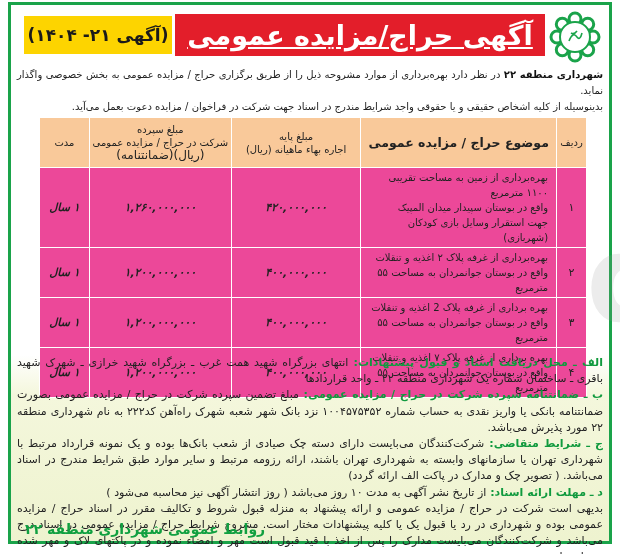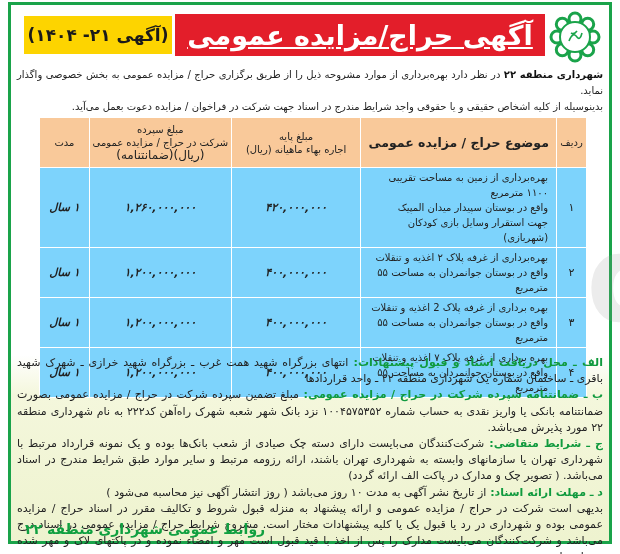--- a/index.html
+++ b/index.html
@@ -41,21 +41,21 @@
     table.items {
       position: absolute; right: 22px; top: 112px; width: 548px;
       border-collapse: collapse; font-size: 10px; color: #222;
     }
     table.items th, table.items td {
       border: 1.5px solid #ffffff; text-align: center; vertical-align: middle;
     }
     table.items th { background: #f9c99a; height: 50px; font-weight: normal; line-height: 13px; }
     table.items th.subject-h { font-size: 12.5px; font-weight: bold; }
     table.items th small { font-size: 12px; display: block; }
-    table.items td { background: #7dd3fc; height: 45px; }
+    table.items td { background: #ec4899; height: 45px; }
     table.items tr.row1 td { height: 66px; }
     td.subject { text-align: right !important; padding: 2px 8px 2px 4px; line-height: 15px; font-size: 10px; }
     td.num { font-size: 11px; font-weight: bold; letter-spacing: 0.5px; font-style: italic; }
     td.idx { font-size: 11px; }
 
     .terms {
       position: absolute; right: 6px; left: 6px; top: 350px;
       font-size: 11px; line-height: 16.2px; color: #222; text-align: justify;
     }
     .terms .lbl { color: #109a3e; font-weight: bold; }

